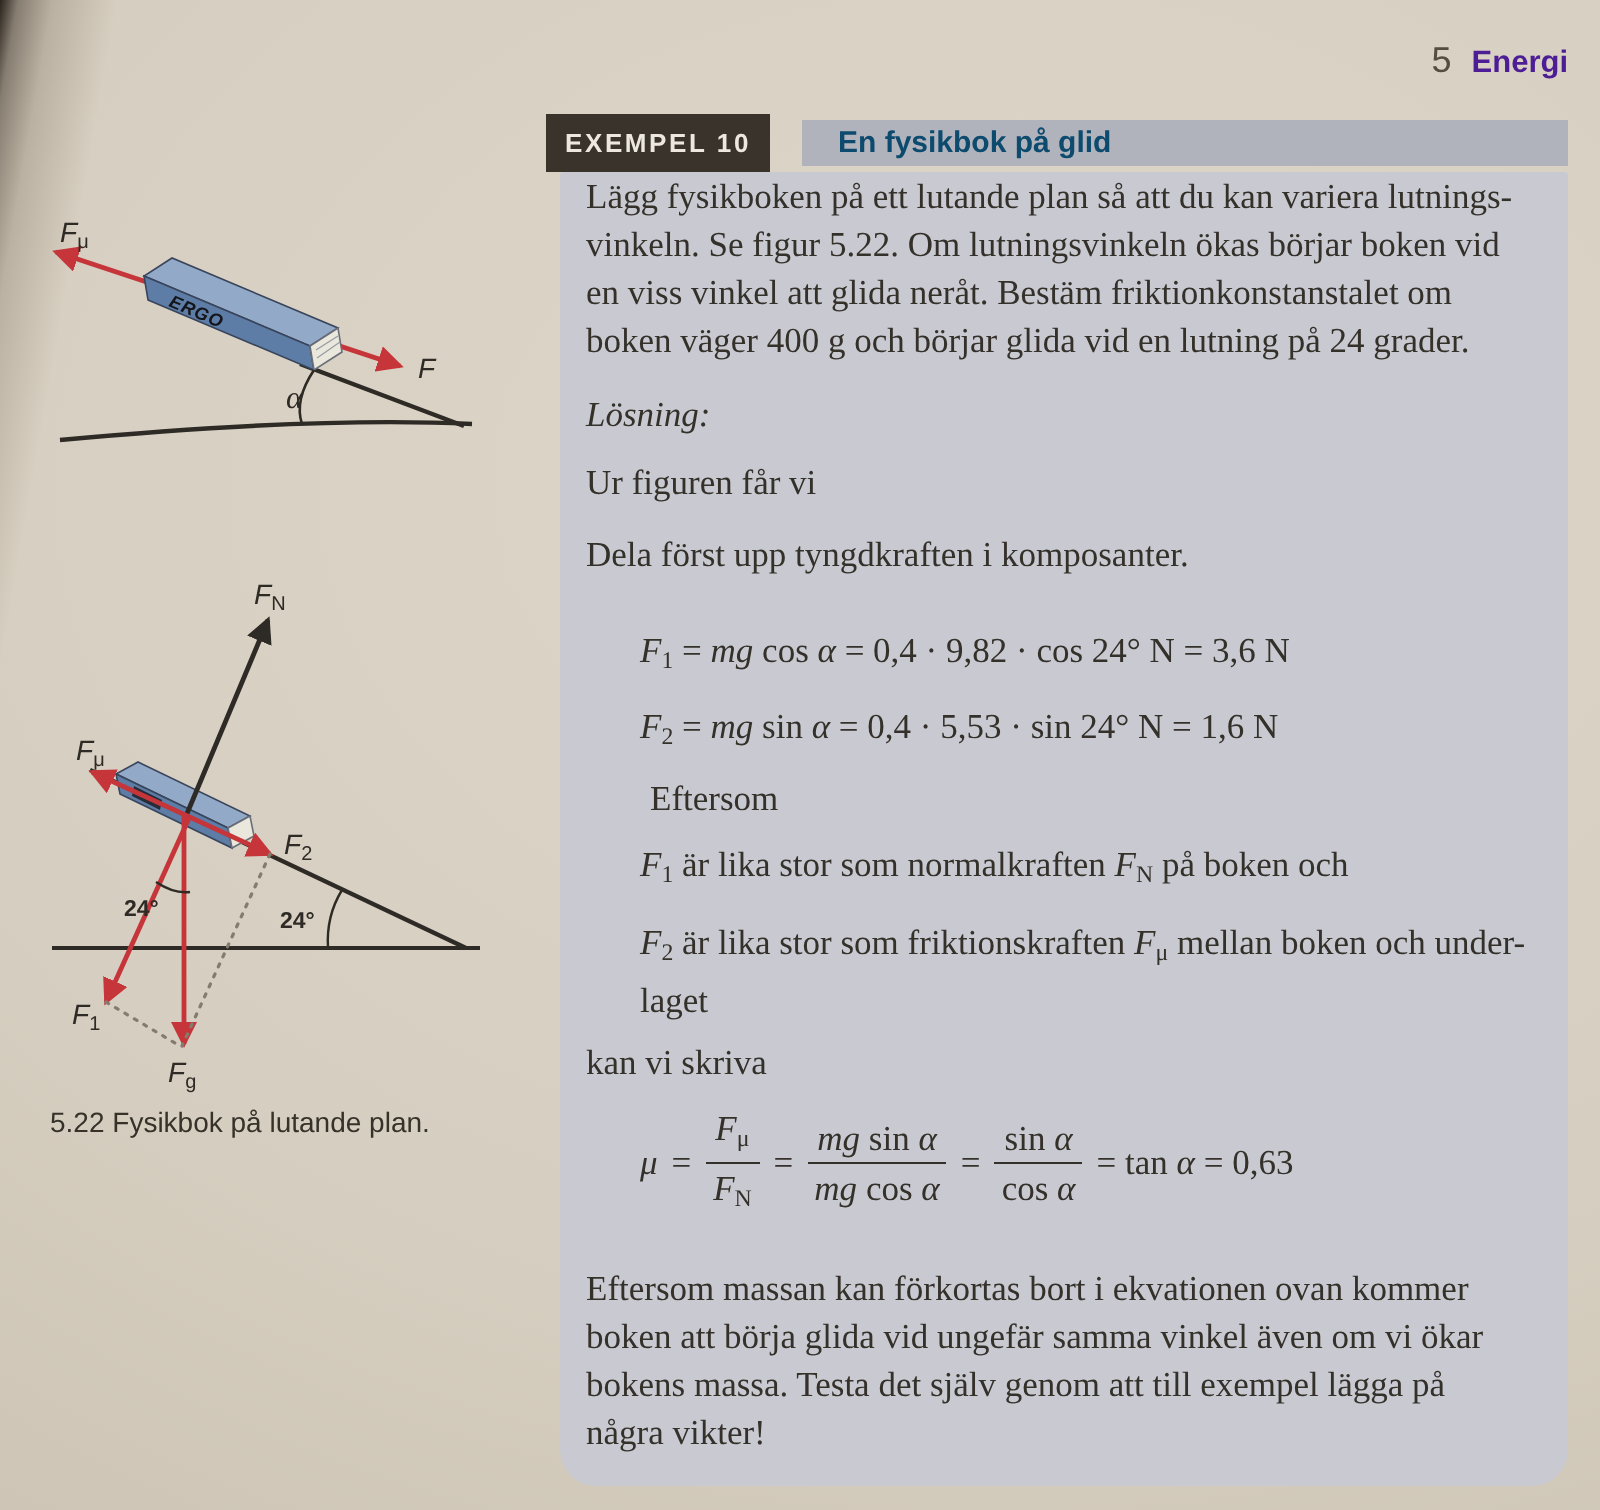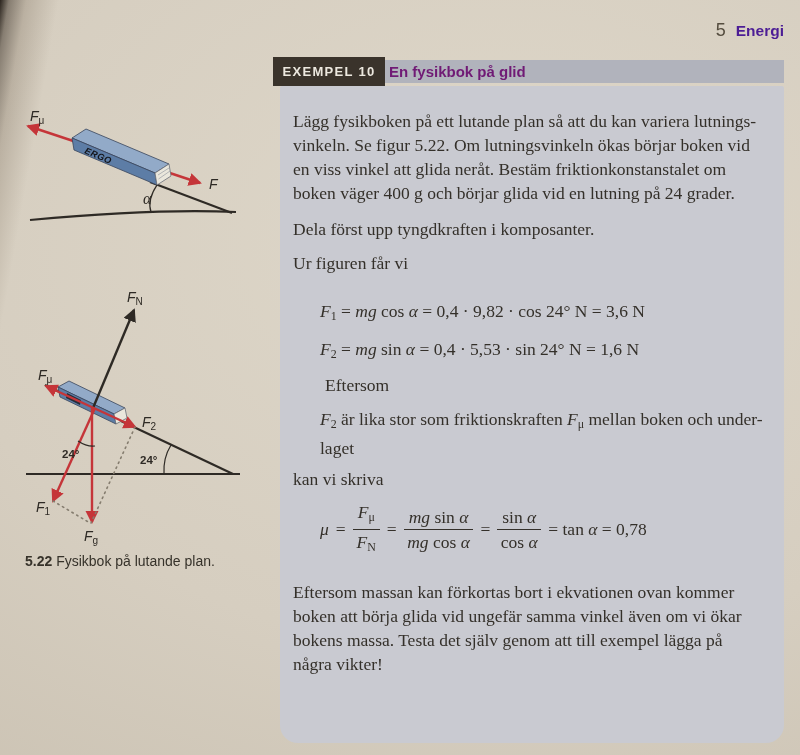--- a/index.html
+++ b/index.html
@@ -31,33 +31,33 @@
   .alabel{font-family:"Liberation Serif", serif;font-size:16px;font-style:italic;fill:var(--line);}
   .deg{font-family:"Liberation Sans", sans-serif;font-size:11.5px;font-weight:bold;fill:var(--line);font-style:normal;}
   .book-top{fill:var(--book-top);stroke:#39455c;stroke-width:0.8;}
   .book-side{fill:var(--book-side);stroke:#39455c;stroke-width:0.8;}
   .book-pages{fill:var(--book-pages);stroke:#6a6e78;stroke-width:0.8;}
   .ergo-text{font-family:"Liberation Sans", sans-serif;font-size:9px;font-weight:bold;font-style:italic;
     letter-spacing:0.5px;fill:#14151a;}
 
   #fig-caption{position:absolute;left:25px;top:553px;font-family:"Liberation Sans", sans-serif;
     font-size:14px;color:#36322a;}
-  #fig-caption .cap-num{font-weight:bold;}
+  #fig-caption .cap-num{font-weight:normal;}
 
   
   #example-box{position:absolute;left:273px;top:57px;width:511px;height:686px;}
-  .ex-header{position:relative;height:29px;display:flex;align-items:stretch;}
+  .ex-header{position:relative;height:29px;display:flex;align-items:stretch;gap:16px;}
   .badge{width:112px;background:var(--badge-bg);color:var(--badge-text);
     font-family:"Liberation Sans", sans-serif;font-size:13px;font-weight:bold;letter-spacing:1.3px;
     display:flex;align-items:center;justify-content:center;}
-  .bar{flex:1;margin-top:3px;height:23px;background:var(--bar-bg);color:#701a75;
+  .bar{flex:1;margin-top:3px;height:23px;background:var(--bar-bg);color:#0c4a6e;
     font-family:"Liberation Sans", sans-serif;font-size:15px;font-weight:bold;line-height:23px;
-    padding-left:4px;}
+    padding-left:18px;}
   .ex-body{position:absolute;left:7px;right:0;top:29px;bottom:0;background:var(--box-bg);
-    border-radius:2px 2px 18px 18px;padding:23px 16px 0 13px;box-sizing:border-box;
+    border-radius:2px 2px 18px 18px;padding:0 16px 0 13px;box-sizing:border-box;
     font-size:17.5px;line-height:24px;}
   .ml{white-space:pre-line;}
   .para{margin:0;}
   .sol{font-style:italic;margin-top:13px;}
   .mt-decompose{margin-top:12px;}
   .mt-figure{margin-top:10px;}
   .mt-eq1{margin-top:24px;}
   .mt-och{margin-top:9px;}
   .mt-eq2{margin-top:9px;}
   .mt-eftersom{margin-top:7px;margin-left:32px;}
@@ -155,46 +155,48 @@
   <div id="example-box">
     <div class="ex-header">
       <div class="badge">EXEMPEL 10</div>
       <div class="bar">En fysikbok på glid</div>
     </div>
     <div class="ex-body">
       <p class="para ml">Lägg fysikboken på ett lutande plan så att du kan variera lutnings-
 vinkeln. Se figur 5.22. Om lutningsvinkeln ökas börjar boken vid
 en viss vinkel att glida neråt. Bestäm friktionkonstanstalet om
 boken väger 400 g och börjar glida vid en lutning på 24 grader.</p>
+      <p class="para sol">Lösning:</p>
+      <p class="para mt-figure">Ur figuren får vi</p>
       <p class="para mt-decompose">Dela först upp tyngdkraften i komposanter.</p>
-      <p class="para mt-figure">Ur figuren får vi</p>
       <p class="para mt-eq1 indent"><span class="it">F</span><span class="sb">1</span><span> = </span><span class="it">mg</span><span> cos </span><span class="it">α</span><span> = 0,4 · 9,82 · cos 24° N = 3,6 N</span></p>
       <p class="para mt-eq2 indent"><span class="it">F</span><span class="sb">2</span><span> = </span><span class="it">mg</span><span> sin </span><span class="it">α</span><span> = 0,4 · 5,53 · sin 24° N = 1,6 N</span></p>
       <p class="para mt-eftersom">Eftersom</p>
+      <p class="para mt-cond1 indent"><span class="it">F</span><span class="sb">1</span><span> är lika stor som normalkraften </span><span class="it">F</span><span class="sb">N</span><span> på boken och</span></p>
       <p class="para mt-cond2 indent"><span class="it">F</span><span class="sb">2</span><span> är lika stor som friktionskraften </span><span class="it">F</span><span class="sb">μ</span><span> mellan boken och under-</span><br><span>laget</span></p>
       <p class="para mt-canwrite">kan vi skriva</p>
 
       <div class="eqline">
         <span><span class="it">μ</span></span>
         <span>=</span>
         <span class="frac">
           <span class="num"><span class="it">F</span><span class="sb">μ</span></span>
           <span class="den"><span class="it">F</span><span class="sb">N</span></span>
         </span>
         <span>=</span>
         <span class="frac">
           <span class="num"><span class="it">mg</span><span> sin </span><span class="it">α</span></span>
           <span class="den"><span class="it">mg</span><span> cos </span><span class="it">α</span></span>
         </span>
         <span>=</span>
         <span class="frac">
           <span class="num"><span>sin </span><span class="it">α</span></span>
           <span class="den"><span>cos </span><span class="it">α</span></span>
         </span>
-        <span><span>= tan </span><span class="it">α</span><span> = 0,78</span></span>
+        <span><span>= tan </span><span class="it">α</span><span> = 0,63</span></span>
       </div>
 
       <p class="para ml mt-outro">Eftersom massan kan förkortas bort i ekvationen ovan kommer
 boken att börja glida vid ungefär samma vinkel även om vi ökar
 bokens massa. Testa det själv genom att till exempel lägga på
 några vikter!</p>
     </div>
   </div>
 
 </div>

